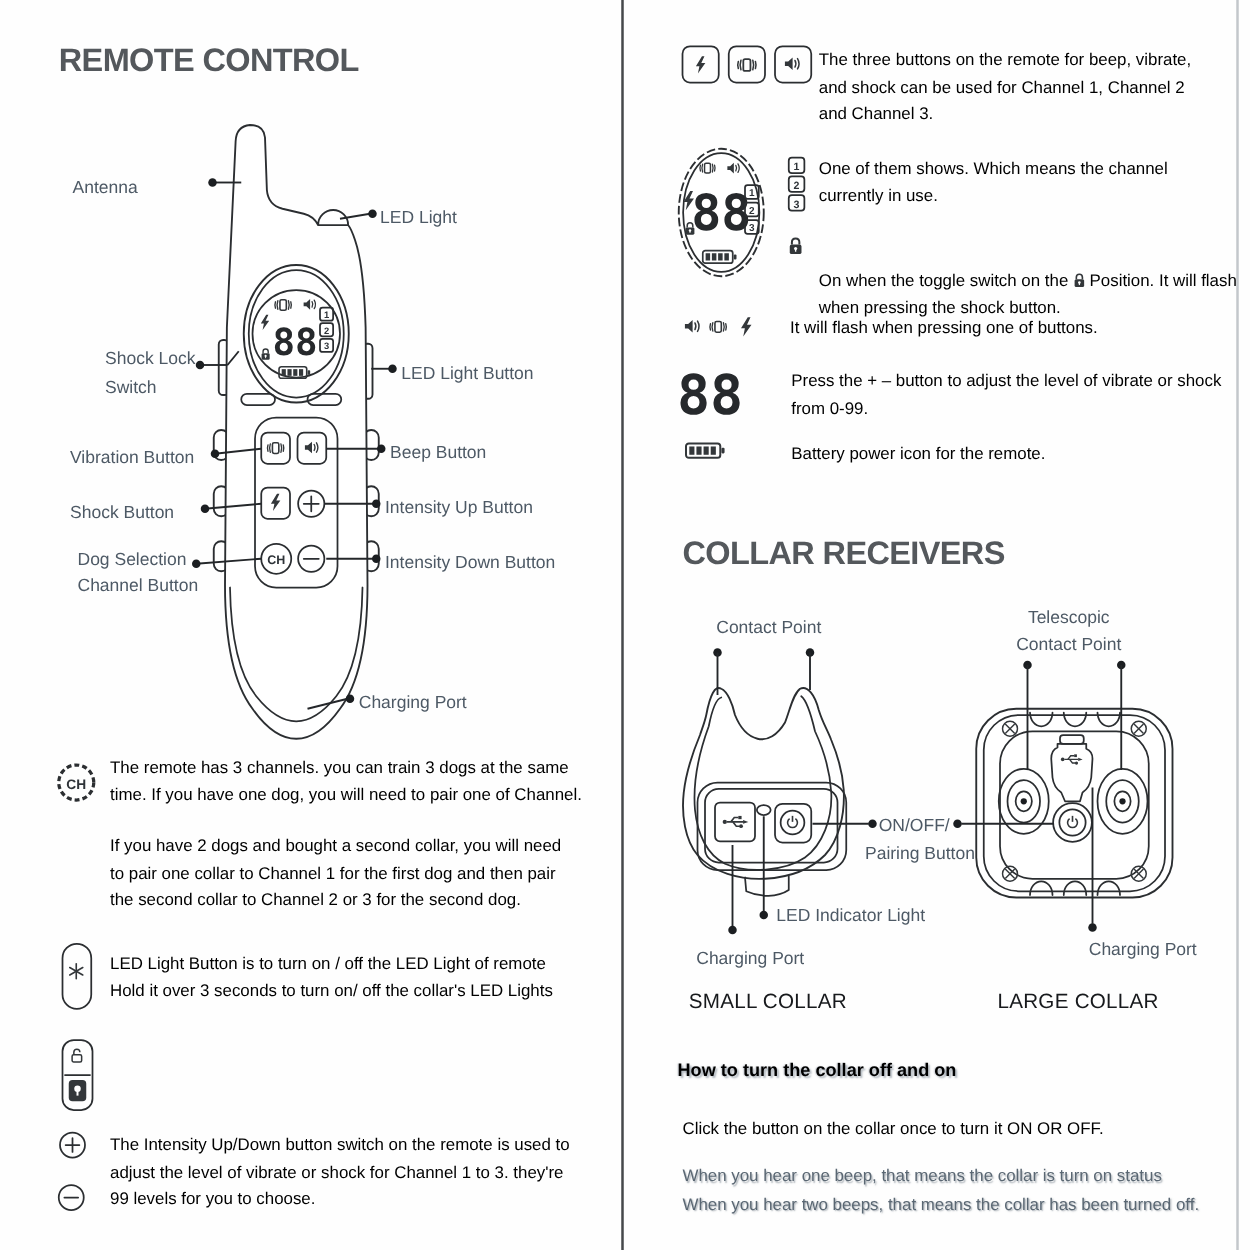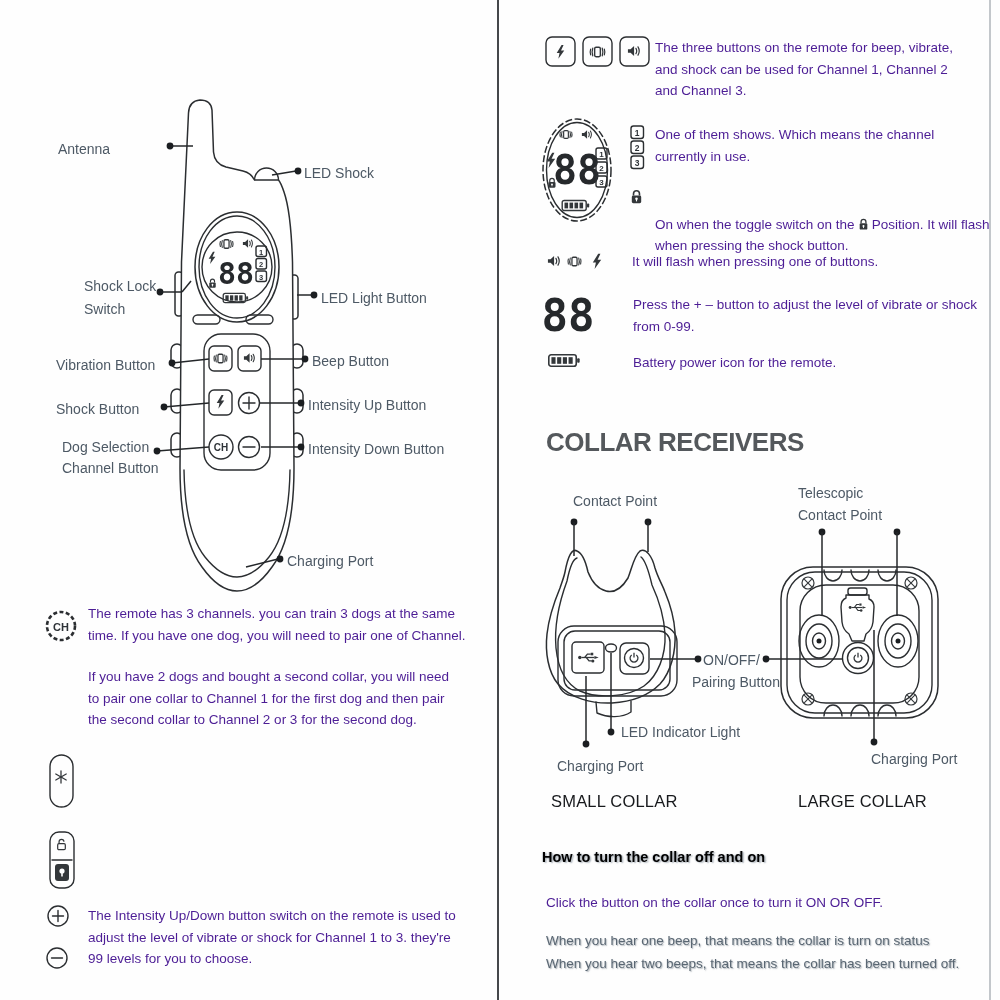--- a/index.html
+++ b/index.html
@@ -1,23 +1,23 @@
 <!DOCTYPE html>
 <html><head>
 <meta charset="utf-8">
 <style>
   html,body{margin:0;padding:0;background:#fff}
   #page{position:relative;width:1000px;height:1000px;background:#fefefe;overflow:hidden;
         font-family:"Liberation Sans",sans-serif;}
   .abs{position:absolute}
   .h1{font-weight:700;font-size:26px;letter-spacing:-0.5px;color:#54585c;white-space:nowrap}
   .lbl{font-size:14px;color:#4d5965;line-height:21px;white-space:pre-line}
-  .note{font-size:13.5px;color:#4c1d95;line-height:21.5px;white-space:pre-line}
+  .note{font-size:13.5px;color:#000000;line-height:21.5px;white-space:pre-line}
   .cap{font-weight:400;font-size:16.5px;color:#17191c;letter-spacing:.2px;white-space:nowrap}
-  .r{text-align:left}.c{text-align:left}
+  .r{text-align:left}.c{text-align:center}
   .blur1{color:#000000;font-weight:700;font-size:14.5px;white-space:nowrap;
          text-shadow:1.5px 1px 1.5px rgba(115,127,140,.55),-1px 0 1px rgba(125,135,148,.35)}
   .blur2{color:#5a6773;text-shadow:1px 1px 1.2px rgba(95,107,120,.5);filter:blur(.2px)}
   .vline{position:absolute;top:0;height:1000px}
   .inline-icon{display:inline-block;vertical-align:-2px;margin:0 3px}
   svg.layer{position:absolute;left:0;top:0}
   .ol{fill:#fff;stroke:#2b2e31;stroke-width:1.5;stroke-linejoin:round}
   .ln{fill:none;stroke:#2b2e31;stroke-width:1.4;stroke-linejoin:round;stroke-linecap:round}
   .ld{stroke:#24272a;stroke-width:1.5}
   .dot{fill:#1b1e21}
@@ -303,40 +303,43 @@
         <line class="ld" x1="769" y1="659" x2="843" y2="659"></line>
       <line class="ld" x1="611" y1="653" x2="611" y2="729"></line>
         <circle class="dot" cx="611" cy="732" r="3.4"></circle>
       <line class="ld" x1="586" y1="676" x2="586" y2="741"></line>
         <circle class="dot" cx="586" cy="744" r="3.4"></circle>
       <line class="ld" x1="874" y1="630" x2="874" y2="739"></line>
         <circle class="dot" cx="874" cy="742" r="3.4"></circle>
     </g>
   </svg>
 
+  <div class="abs h1" style="left:47px;top:33px">REMOTE CONTROL</div>
 
   <div class="abs lbl r" style="left:58px;top:139px;width:105px">Antenna</div>
-  <div class="abs lbl" style="left:304px;top:163px;width:90px">LED Shock</div>
+  <div class="abs lbl" style="left:304px;top:163px;width:90px">LED Light</div>
   <div class="abs lbl" style="left:84px;top:275px;width:90px;line-height:23px">Shock Lock
 Switch</div>
   <div class="abs lbl" style="left:321px;top:288px;width:140px">LED Light Button</div>
   <div class="abs lbl r" style="left:56px;top:355px;width:110px">Vibration Button</div>
   <div class="abs lbl" style="left:312px;top:351px;width:110px">Beep Button</div>
   <div class="abs lbl r" style="left:56px;top:399px;width:104px">Shock Button</div>
   <div class="abs lbl" style="left:308px;top:395px;width:150px">Intensity Up Button</div>
   <div class="abs lbl" style="left:62px;top:437px;width:110px">Dog Selection
 Channel Button</div>
   <div class="abs lbl" style="left:308px;top:439px;width:170px">Intensity Down Button</div>
   <div class="abs lbl" style="left:287px;top:551px;width:110px">Charging Port</div>
 
   <div class="abs note" style="left:88px;top:603px;width:402px">The remote has 3 channels. you can train 3 dogs at the same
 time.  If you have one dog, you will need to pair one of Channel.</div>
   <div class="abs note" style="left:88px;top:666px;width:402px">If you have 2 dogs and bought a second collar, you will need
 to pair one collar to Channel 1 for the first dog and then pair
 the second collar to Channel 2 or 3 for the second dog.</div>
+  <div class="abs note" style="left:88px;top:760px;width:410px">LED Light Button is to turn on / off the LED Light of remote
+Hold it over 3 seconds to turn on/ off the collar's LED Lights</div>
   <div class="abs note" style="left:88px;top:905px;width:412px">The Intensity Up/Down button switch on the remote is used to
 adjust the level of vibrate or shock for Channel 1 to 3. they're
 99 levels for you to choose.</div>
 
   <div class="abs note" style="left:655px;top:37px;width:336px">The three buttons on the remote for beep, vibrate,
 and shock can be used for Channel 1, Channel 2
 and Channel 3.</div>
   <div class="abs note" style="left:655px;top:192px;width:336px">
     <span>On when the toggle switch on the</span><svg class="inline-icon" width="11" height="13" viewBox="0 0 12 15">
         <use href="#i-lock"></use>

